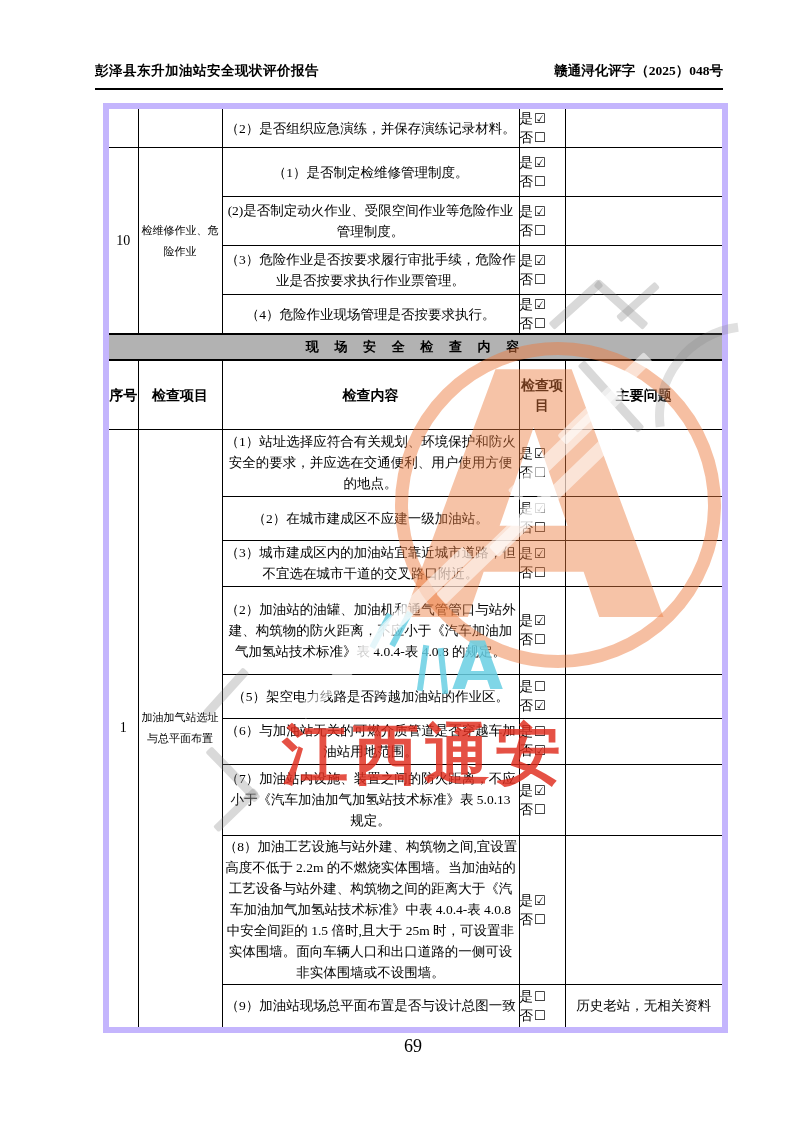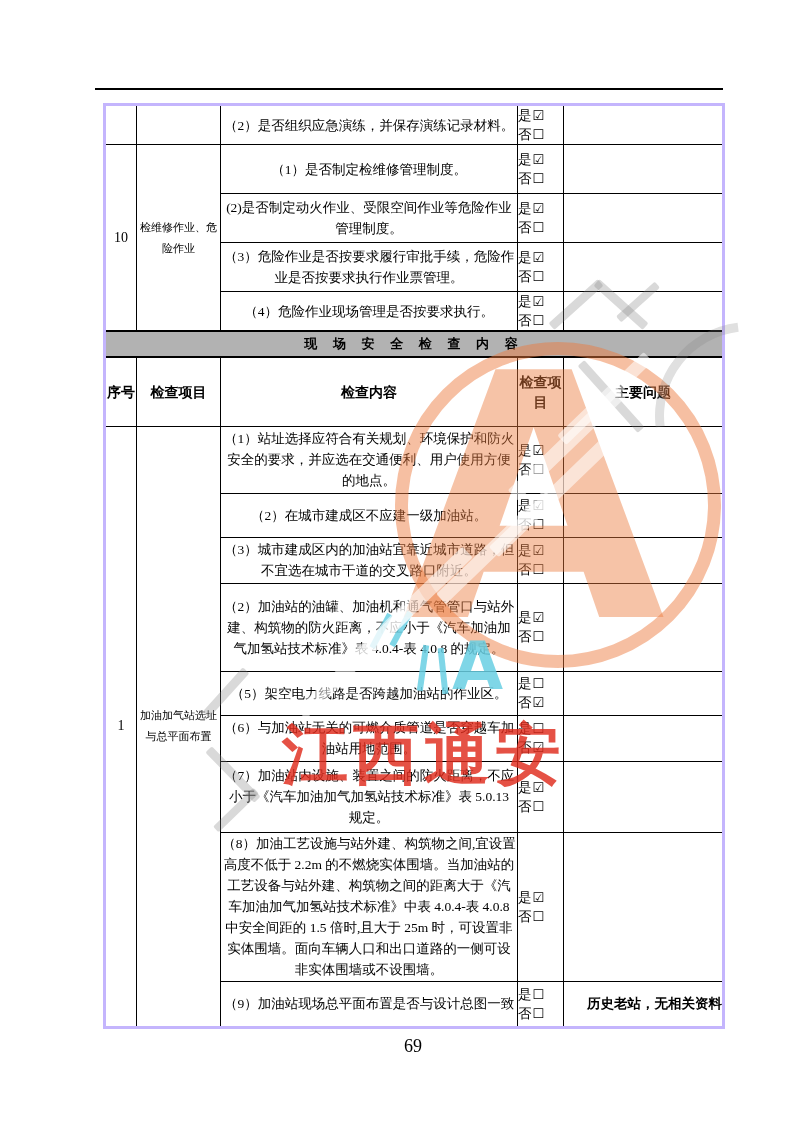--- a/index.html
+++ b/index.html
@@ -14,34 +14,34 @@
   }
   
   .page-header{position:absolute;top:60px;left:95px;width:628px;height:24px;font-size:13.5px;}
   .hdr-left{position:absolute;left:0;top:2px;font-weight:600;letter-spacing:.5px;}
   .hdr-right{position:absolute;right:0;top:2px;font-weight:bold;}
   .hdr-rule{position:absolute;top:88px;left:95px;width:628px;height:2px;background:#000;}
   
   table.report{
     position:absolute;left:103px;top:103px;
     width:620px;border-collapse:collapse;table-layout:fixed;
-    border:3px solid #c4b5fd;
+    border:6px solid #c4b5fd;
     background:transparent;
     z-index:2;
   }
   table.report td{border:1px solid #000;padding:0;vertical-align:middle;background:transparent;}
   col.c-seq{width:32px;} col.c-item{width:84px;} col.c-content{width:297px;}
   col.c-result{width:46px;} col.c-problem{width:160px;}
   td.seq{text-align:center;font-size:14px;}
   td.item{text-align:center;font-size:11px;line-height:21px;padding:0 6px;}
   td.content{text-align:center;font-size:13.5px;line-height:21px;padding:1px 6px;}
   td.result{font-size:13.5px;padding:0 0 0 5px;vertical-align:middle;}
   td.result .res-line{display:block;line-height:19px;white-space:nowrap;}
   td.result .box{font-family:"DejaVu Sans",sans-serif;font-size:13px;margin-left:1px;}
-  td.problem{text-align:right;font-size:13.5px;line-height:20px;padding:0 4px;font-weight:bold;}
+  td.problem{text-align:center;font-size:13.5px;line-height:20px;padding:0 4px;}
   tr.banner-row td{
     background:#b2b2b2;text-align:center;
     font-family:"Liberation Sans","DejaVu Sans",sans-serif;
     font-weight:bold;font-size:13px;letter-spacing:6px;
     border-top:2px solid #000;border-bottom:2px solid #000;
   }
   tr.header-row td{
     text-align:center;font-weight:bold;font-size:14px;line-height:20px;
     font-family:"Liberation Sans","DejaVu Sans",sans-serif;
   }
@@ -79,20 +79,24 @@
     border-radius:50%;transform:rotate(38deg);
   }
   
   .page-num{position:absolute;left:103px;top:1036px;width:620px;text-align:center;font-size:18px;}
 </style>
 </head>
 <body>
 
 <div class="page">
 
+  <div class="page-header">
+    <div class="hdr-left">彭泽县东升加油站安全现状评价报告</div>
+    <div class="hdr-right">赣通浔化评字（2025）048号</div>
+  </div>
   <div class="hdr-rule"></div>
 
   <table class="report">
     <colgroup>
       <col class="c-seq">
         <col class="c-item">
         <col class="c-content">
         <col class="c-result">
         <col class="c-problem">
     </colgroup>

